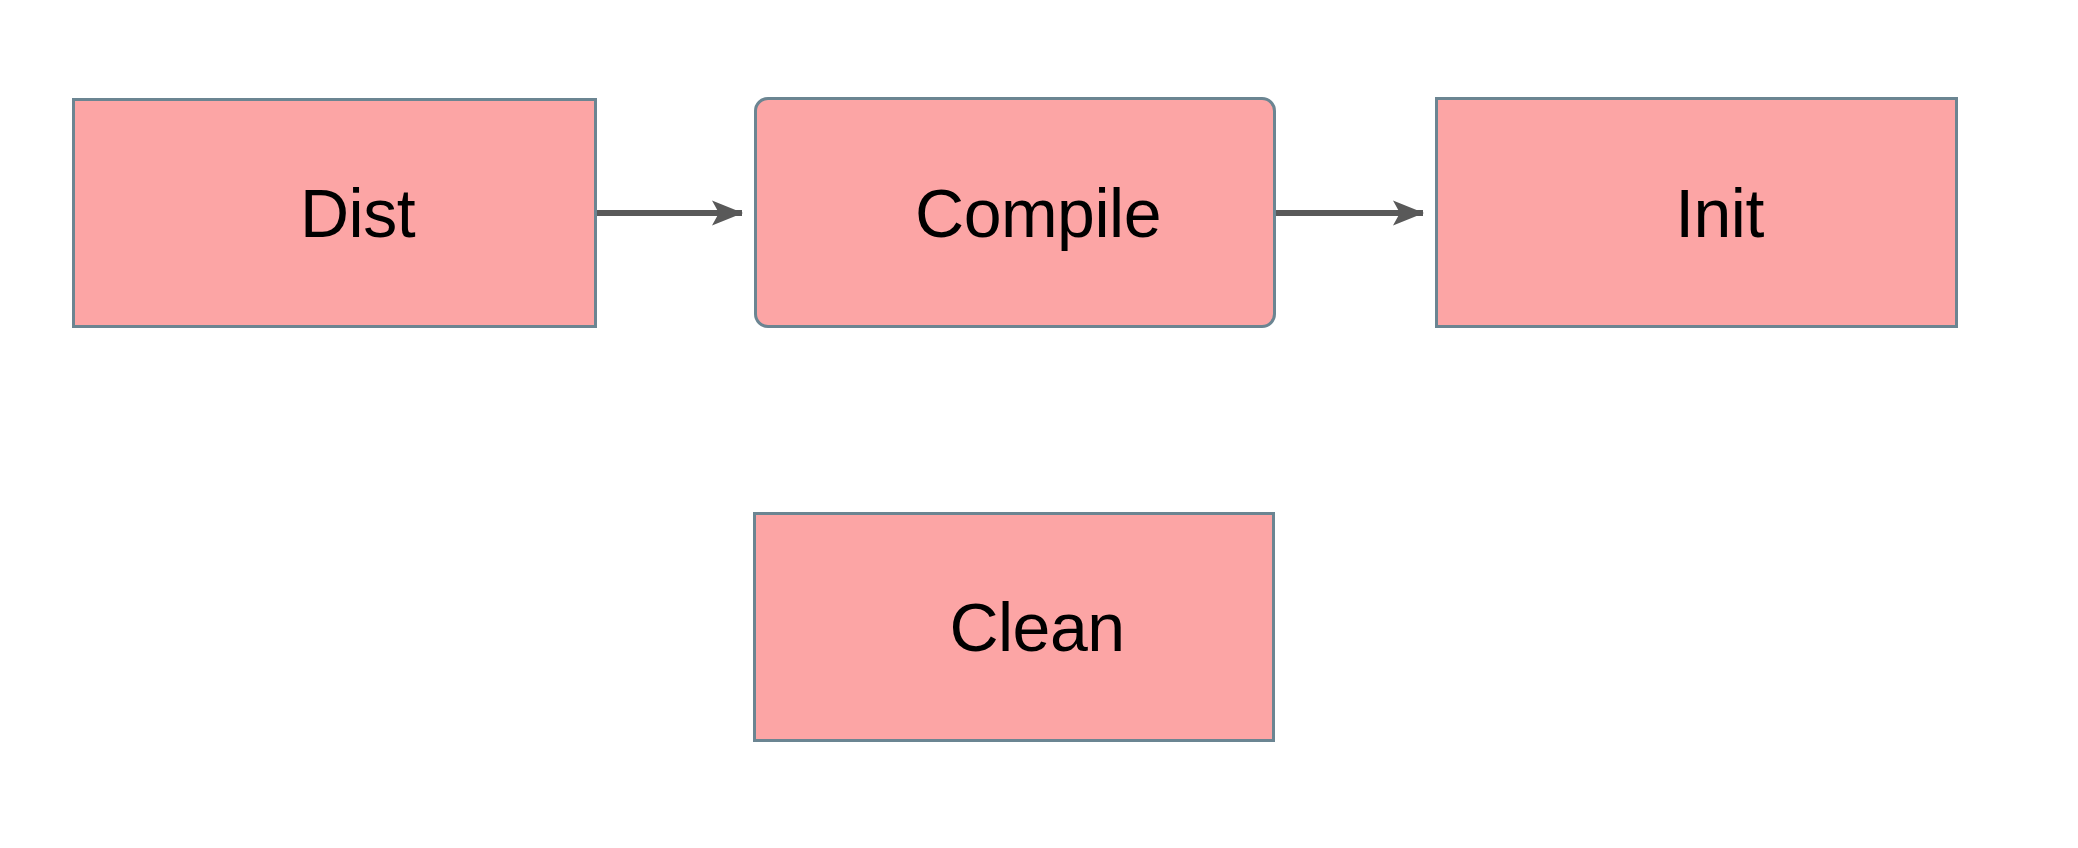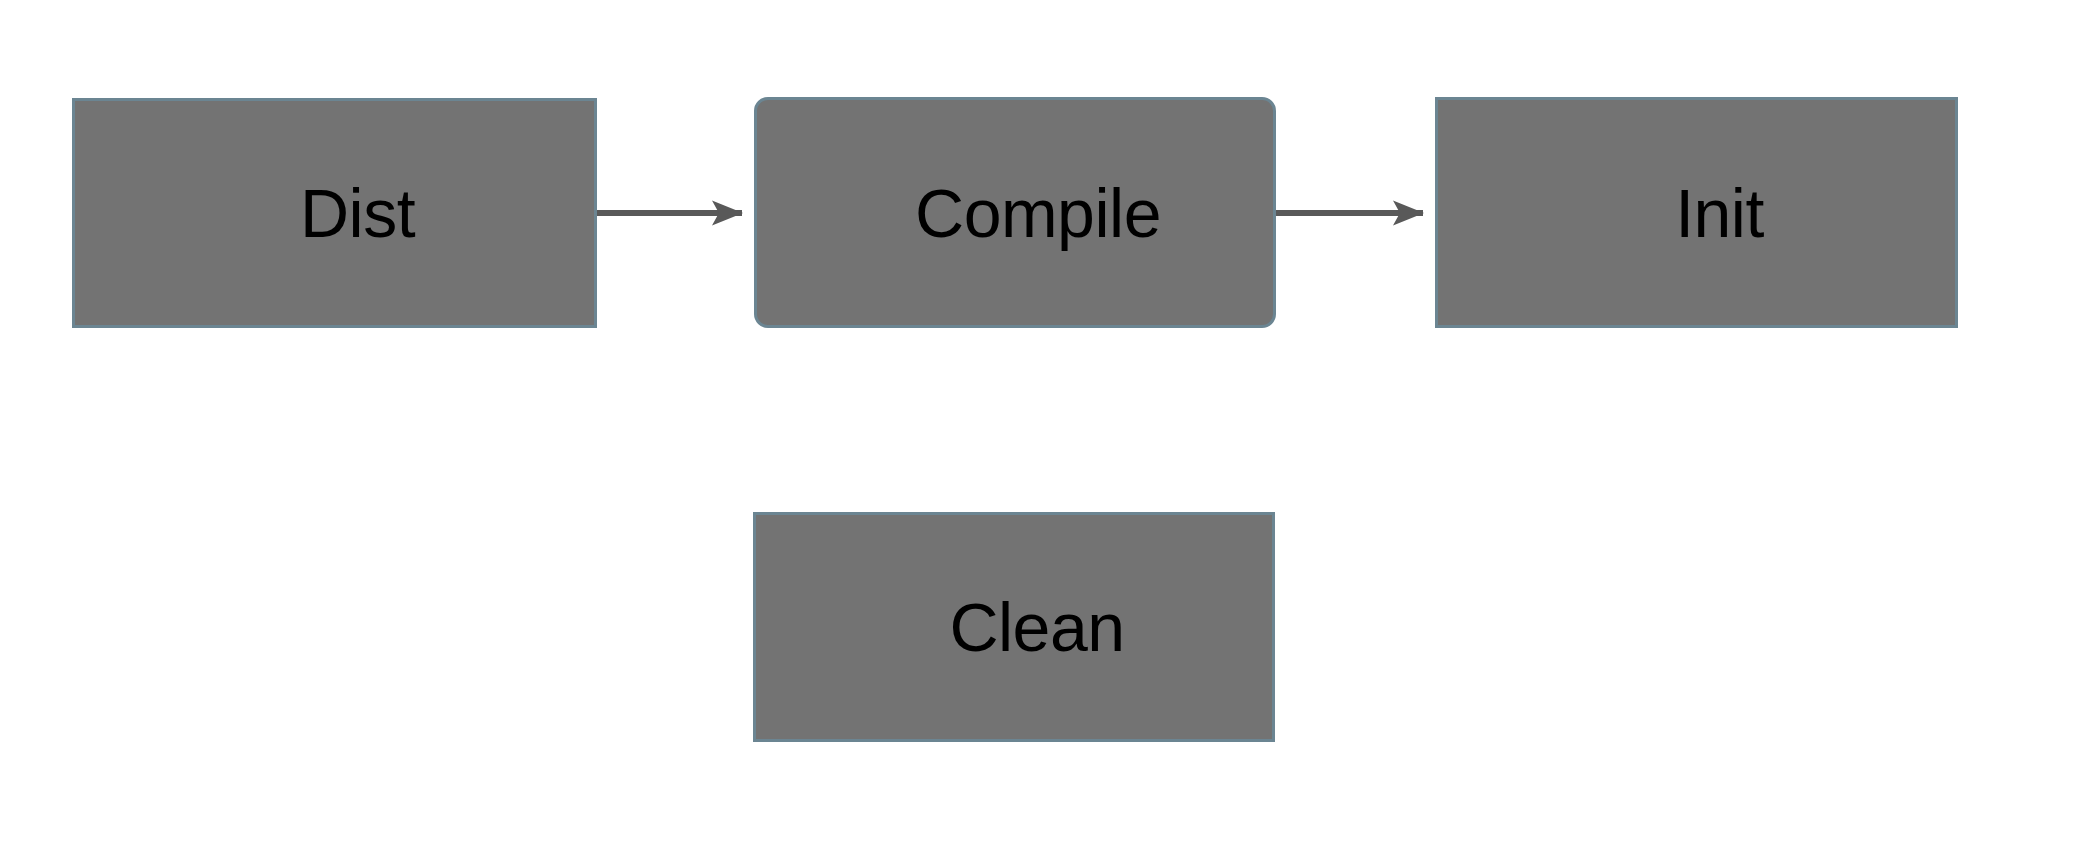--- a/index.html
+++ b/index.html
@@ -12,21 +12,21 @@
     position: relative;
     width: 2078px;
     height: 848px;
     background: #ffffff;
     overflow: hidden;
     font-family: "Liberation Sans", "DejaVu Sans", sans-serif;
   }
   .node {
     position: absolute;
     box-sizing: border-box;
-    background: #737373;
+    background: #fca5a5;
     border: 3px solid #6b8592;
     display: flex;
     align-items: center;
     justify-content: center;
     padding-left: 46px;
   }
   .node-label {
     font-family: "Liberation Sans", "DejaVu Sans", sans-serif;
     font-size: 68px;
     line-height: 1;

